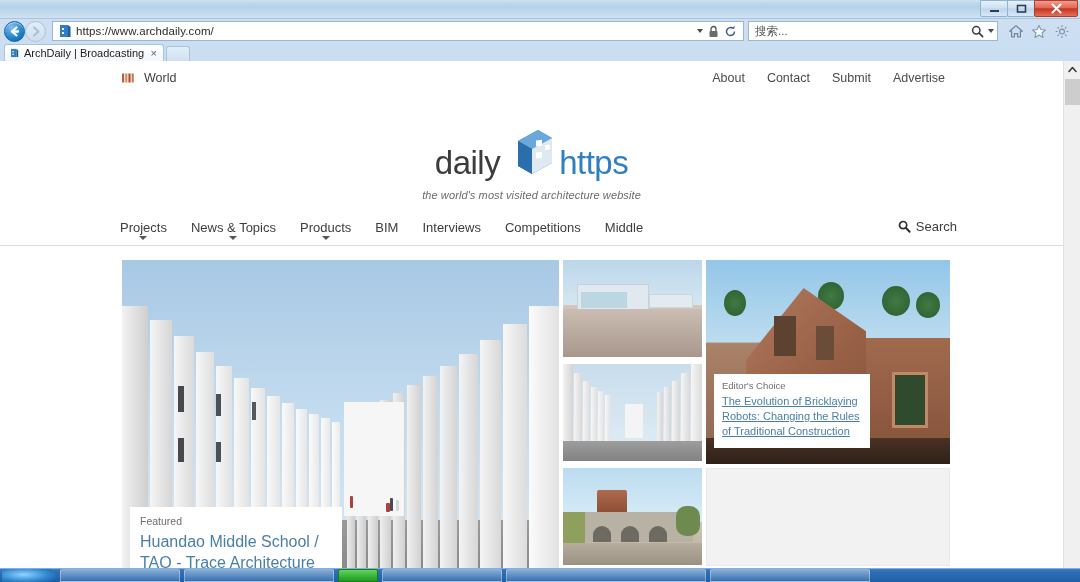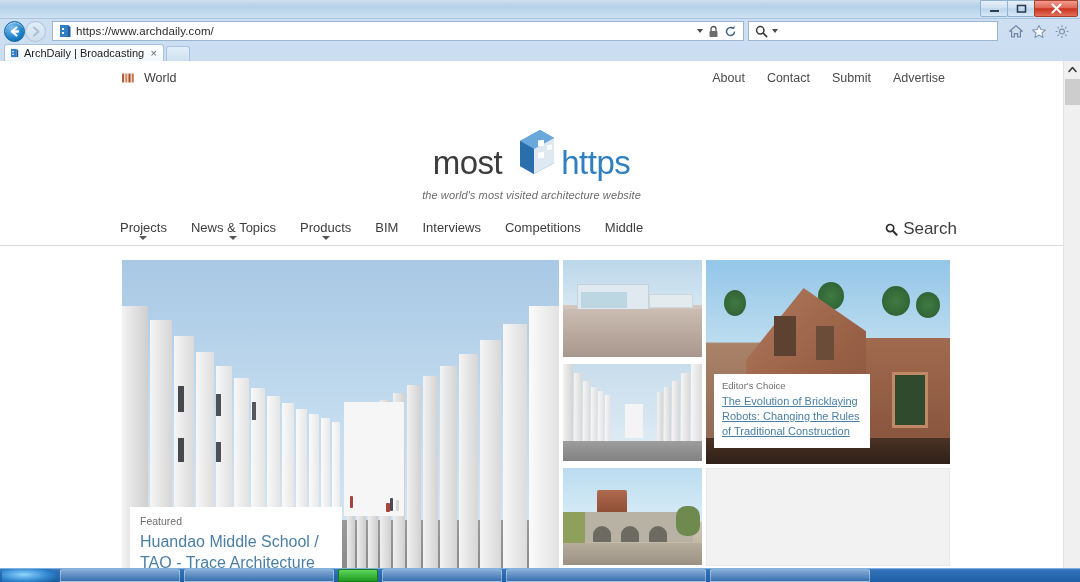--- a/index.html
+++ b/index.html
@@ -144,21 +144,21 @@
   .nav-items { position: absolute; left: 120px; top: 4px; display: flex; gap: 24px; }
   .nav-item { position: relative; font-size: 13px; color: #3d3d3d; white-space: nowrap; cursor: default; }
   .nav-item .dd {
     position: absolute; left: 50%; margin-left: -4px; top: 16px;
     width: 0; height: 0; border-left: 4px solid transparent; border-right: 4px solid transparent;
     border-top: 4.5px solid #555;
   }
   .nav-search {
     position: absolute; right: 106px; top: 3px;
     display: flex; align-items: center; gap: 5px;
-    font-size: 17px; color: #3d3d3d;
+    font-size: 13px; color: #3d3d3d;
   }
 
   
   .hero {
     position: absolute; top: 199px; left: 122px;
     width: 828px; height: 306px;
   }
   .hero-main {
     position: absolute; left: 0; top: 0; width: 437px; height: 352px;
     overflow: hidden; background: #c8ccd0;
@@ -283,20 +283,21 @@
           <rect x="1.5" y="6" width="8" height="6" rx="1" fill="#6b6b6b"></rect>
         </svg>
         <svg width="13" height="13" viewBox="0 0 13 13">
           <path d="M10.5 6.5 a4 4 0 1 1 -1.6 -3.2" fill="none" stroke="#3b5d7d" stroke-width="1.4"></path>
           <path d="M10.8 1 L10.2 4 L7.4 3.2 Z" fill="#3b5d7d"></path>
         </svg>
       </div>
     </div>
 
     <div class="searchbar">
+      <div class="ph">搜索...</div>
       <svg width="13" height="13" viewBox="0 0 13 13">
         <circle cx="5.3" cy="5.3" r="3.7" fill="none" stroke="#3b3b3b" stroke-width="1.5"></circle>
         <path d="M8.2 8.2 L11.6 11.6" stroke="#3b3b3b" stroke-width="1.7" stroke-linecap="round"></path>
       </svg>
       <div class="caret-dn" style="margin-left:4px"></div>
     </div>
 
     <div class="tool-icons">
       <svg width="16" height="15" viewBox="0 0 16 15">
         <path d="M8 1.6 L14.4 7.2 H12.4 V13 H9.6 V9.6 H6.4 V13 H3.6 V7.2 H1.6 Z" fill="none" stroke="#6d86a0" stroke-width="1.2" stroke-linejoin="round"></path>
@@ -343,21 +344,21 @@
         <div class="top-links">
           <a href="#">About</a>
           <a href="#">Contact</a>
           <a href="#">Submit</a>
           <a href="#">Advertise</a>
         </div>
       </div>
 
       <div class="logo-wrap">
         <div class="logo-row">
-          <span style="font-size:33px;color:#3c3c3c;letter-spacing:-.5px;line-height:1;padding-bottom:4px;">most</span>
+          <span style="font-size:33px;color:#3c3c3c;letter-spacing:-.5px;line-height:1;padding-bottom:4px;">daily</span>
           <svg width="56" height="56" viewBox="0 0 56 56" style="margin:0 1px 0 2px;">
             <path d="M16 14 L36 3 L50 11 L50 36 L30 47 L16 39 Z" fill="#2f7fc1"></path>
             <path d="M16 14 L36 3 L50 11 L30 22 Z" fill="#6aa8dc"></path>
             <path d="M30 22 L50 11 L50 36 L30 47 Z" fill="#dfe9f2"></path>
             <path d="M16 14 L30 22 L30 47 L16 39 Z" fill="#2a6fab"></path>
             <rect x="34" y="19" width="6" height="6" fill="#ffffff" transform="skewY(-9)"></rect>
             <rect x="34" y="31" width="6" height="6" fill="#ffffff" transform="skewY(-9)"></rect>
             <rect x="43" y="25" width="5" height="5" fill="#ffffff" transform="skewY(-9)"></rect>
           </svg>
           <span style="font-size:33px;color:#2f7fc1;letter-spacing:-.5px;line-height:1;padding-bottom:4px;">https</span>

